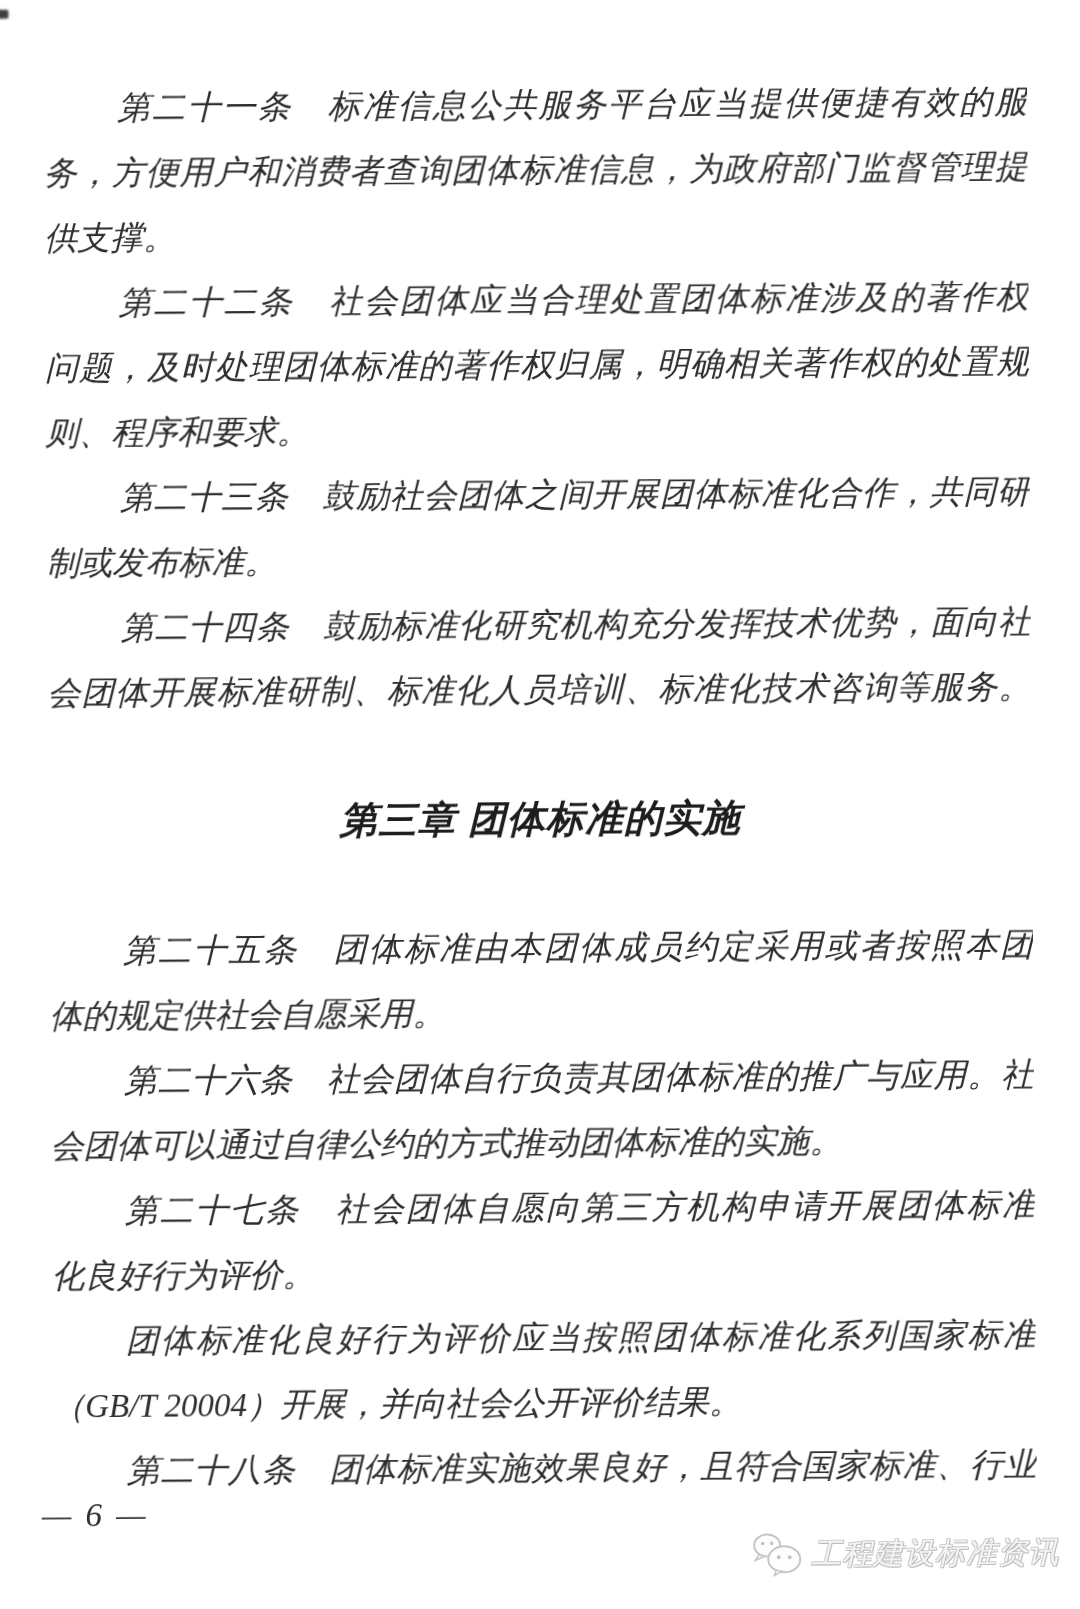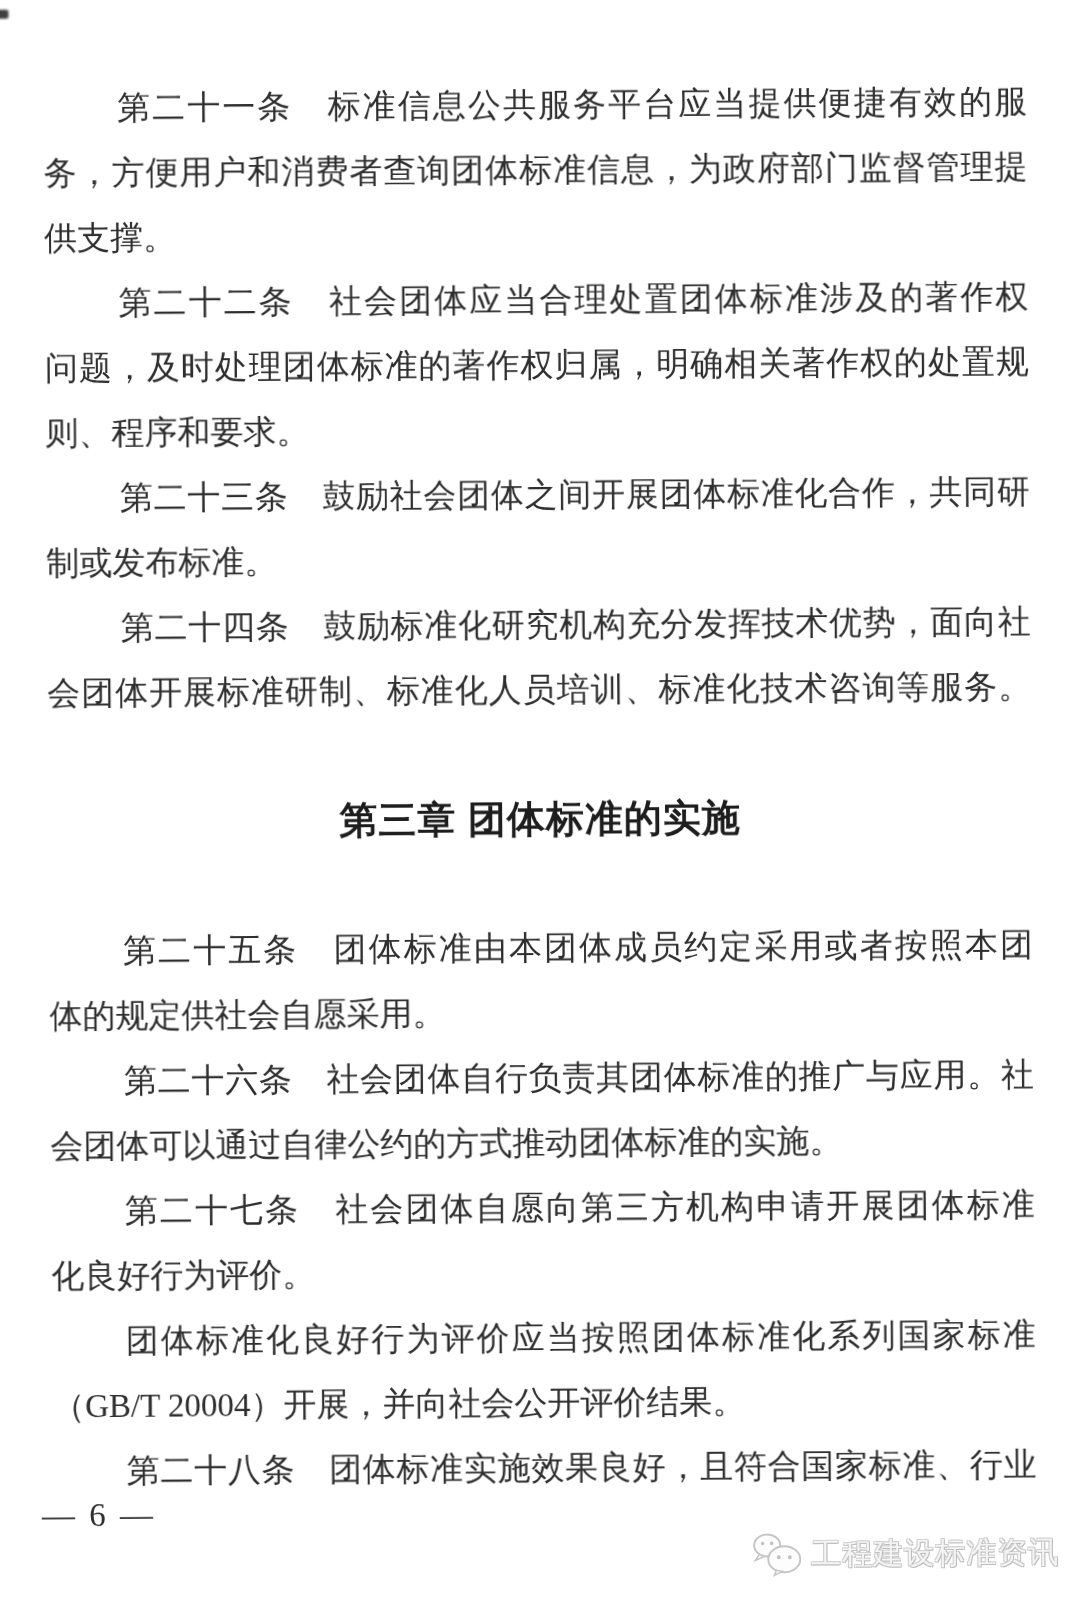--- a/index.html
+++ b/index.html
@@ -6,20 +6,21 @@
     margin: 0;
     padding: 0;
     background: #ffffff;
   }
   .viewport {
     position: relative;
     width: 1080px;
     height: 1609px;
     background: #ffffff;
     overflow: hidden;
+    font-style: italic;
   }
   .sheet {
     position: absolute;
     inset: 0;
     transform: rotate(-0.4deg);
     transform-origin: 50% 50%;
     font-family: "Liberation Serif", "DejaVu Serif", serif;
     color: #2e2e2e;
   }
   .corner-mark {

